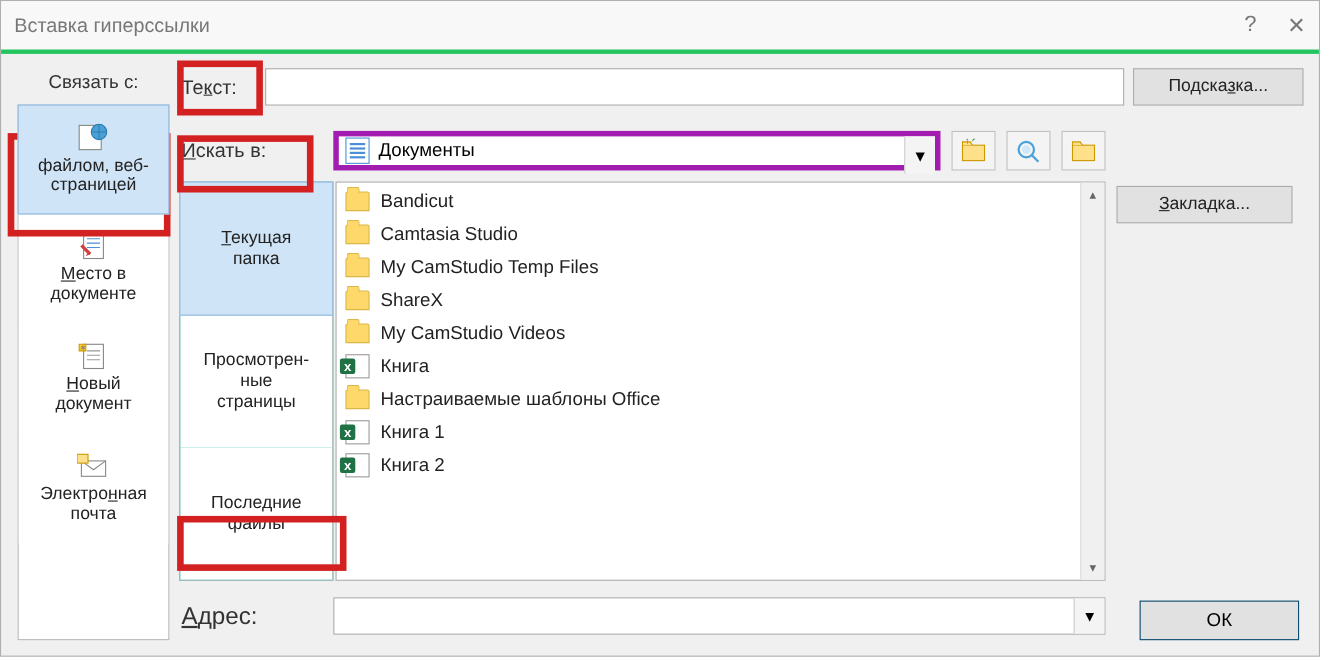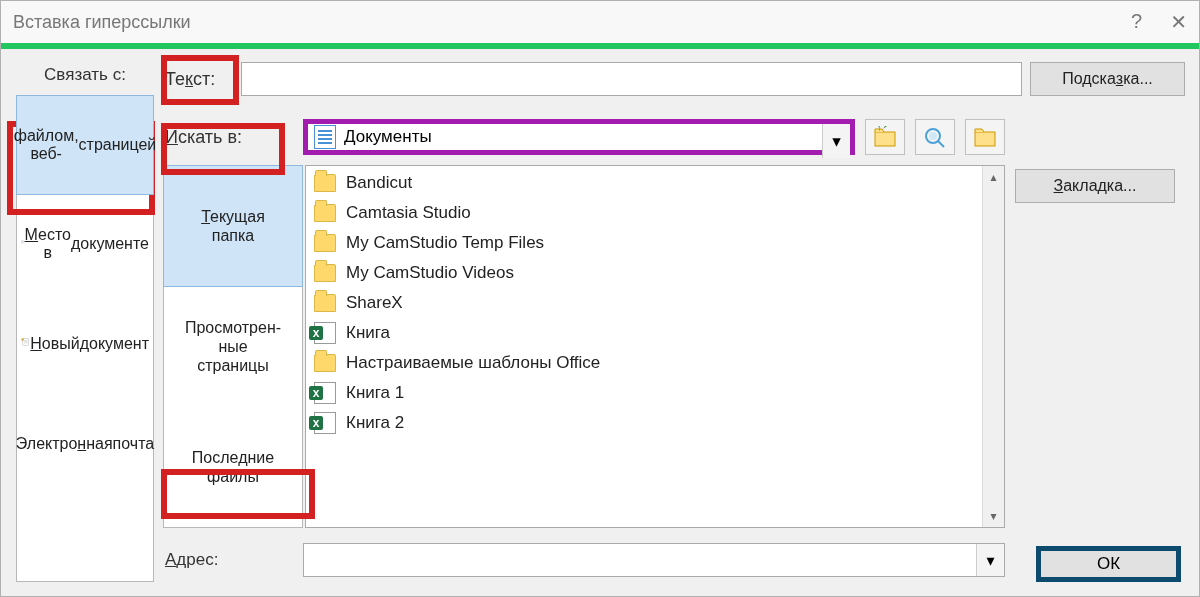--- a/index.html
+++ b/index.html
@@ -6,41 +6,41 @@
   body { margin: 0; background: #fff; }
   .dialog {
     width: 1200px; height: 597px;
     background: #f0f0f0;
     border: 1px solid #b0b0b0;
     display: flex; flex-direction: column;
     position: relative;
   }
   .titlebar {
     height: 48px; display: flex; align-items: center; justify-content: space-between;
-    padding: 0 12px; border-bottom: 6px solid #22c55e;
+    padding: 0 12px; border-bottom: 4px solid #22c55e;
     background: #f8f8f8;
   }
   .titlebar-title { font-size: 18px; color: #777; }
   .titlebar-buttons { display: flex; gap: 28px; color: #777; font-size: 20px; }
   .titlebar-buttons span { cursor: default; }
   .body {
     flex: 1; display: flex; padding: 10px 14px 14px 14px; gap: 8px;
   }
   
   .linkto-col {
     width: 140px; display: flex; flex-direction: column; align-items: center;
   }
   .linkto-label { font-size: 17px; color: #333; margin: 6px 0 10px; }
   .linkto-buttons {
     border: 1px solid #b8b8b8; background: #fff; width: 138px;
     display: flex; flex-direction: column;
     flex: 1;
   }
   .linkto-btn {
-    display: flex; flex-direction: row; align-items: center; justify-content: center;
+    display: flex; flex-direction: column; align-items: center; justify-content: center;
     padding: 10px 4px; font-size: 16px; color: #222; text-align: center;
     background: #fff; cursor: default; min-height: 100px;
     line-height: 1.15;
   }
   .linkto-btn.selected { background: #cfe4f7; border: 1px solid #8fb8de; margin: -1px; position: relative; z-index:1;}
   .linkto-icon { width: 30px; height: 26px; margin-bottom: 4px; }
   .under { text-decoration: underline; }
   
   .main-col { flex: 1; display: flex; flex-direction: column; }
   .text-row {
@@ -82,29 +82,29 @@
   .filelist-wrap { flex:1; display:flex; border:1px solid #aaa; background:#fff; min-width:0;}
   .filelist { flex:1; overflow:auto; padding: 2px 0;}
   .file-item { display:flex; align-items:center; gap:10px; height:30px; padding:0 8px; font-size:17px; color:#222;}
   .folder-ico { width:22px; height:18px; background:#ffd86b; border:1px solid #d9b847; border-radius:2px 2px 0 0; position:relative;}
   .folder-ico::before{content:"";position:absolute;top:-5px;left:0;width:10px;height:5px;background:#ffd86b;border:1px solid #d9b847;border-bottom:none;border-radius:2px 2px 0 0;}
   .excel-ico { width:22px; height:22px; background:#fff; border:1px solid #9a9a9a; position:relative;}
   .excel-ico::after{content:"x";position:absolute;left:-6px;top:3px;width:14px;height:14px;background:#1f7244;color:#fff;font-size:12px;font-weight:bold;display:flex;align-items:center;justify-content:center;border-radius:2px;}
   .scrollbar { width:22px; background:#f0f0f0; border-left:1px solid #ddd; display:flex;flex-direction:column;align-items:center;justify-content:space-between;padding:4px 0;}
   .sb-arrow{font-size:12px;color:#666;}
   .address-row { height:44px; display:flex; align-items:center; gap:10px; margin-top:10px; padding-left:2px;}
-  .address-label { width:128px; font-size:17px; color:#333;}
+  .address-label { width:128px; font-size:22px; color:#333;}
   .address-dd { flex:1; height:34px; border:1px solid #aaa; background:#fff; position:relative;}
   .address-dd .dd-arrow{width:28px;height:32px;border-left:1px solid #ccc;background:#f4f4f4;position:absolute;right:0;top:0;display:flex;align-items:center;justify-content:center;}
   
   .right-col { width: 170px; display:flex; flex-direction:column; gap: 10px; padding-top:0;}
   .footer {
     position:absolute; right:18px; bottom:14px; display:flex; gap:14px;
   }
-  .dlg-btn { width:145px; height:36px; border:5px solid #0c4a6e; background:#e1e1e1; font-size:17px; display:flex;align-items:center;justify-content:center;}
+  .dlg-btn { width:145px; height:36px; border:1px solid #0c4a6e; background:#e1e1e1; font-size:17px; display:flex;align-items:center;justify-content:center;}
   
   .hl { position:absolute; border:6px solid #d32020; pointer-events:none; }
   .doc-ico{width:22px;height:24px;border:1px solid #4a90d9;background:#fff;position:relative;}
   .doc-ico::before{content:"";position:absolute;left:3px;top:4px;right:3px;height:2px;background:#4a90d9;box-shadow:0 4px 0 #4a90d9,0 8px 0 #4a90d9,0 12px 0 #4a90d9;}
 </style>
 </head>
 <body>
 
 <div class="dialog">
 
@@ -228,25 +228,25 @@
                   <div class="file-item">
                     <div class="folder-ico"></div>
                     <span>Camtasia Studio</span>
                   </div>
                   <div class="file-item">
                     <div class="folder-ico"></div>
                     <span>My CamStudio Temp Files</span>
                   </div>
                   <div class="file-item">
                     <div class="folder-ico"></div>
+                    <span>ShareX</span>
+                  </div>
+                  <div class="file-item">
+                    <div class="folder-ico"></div>
                     <span>My CamStudio Videos</span>
-                  </div>
-                  <div class="file-item">
-                    <div class="folder-ico"></div>
-                    <span>ShareX</span>
                   </div>
                   <div class="file-item">
                     <div class="excel-ico"></div>
                     <span>Книга</span>
                   </div>
                   <div class="file-item">
                     <div class="folder-ico"></div>
                     <span>Настраиваемые шаблоны Office</span>
                   </div>
                   <div class="file-item">

